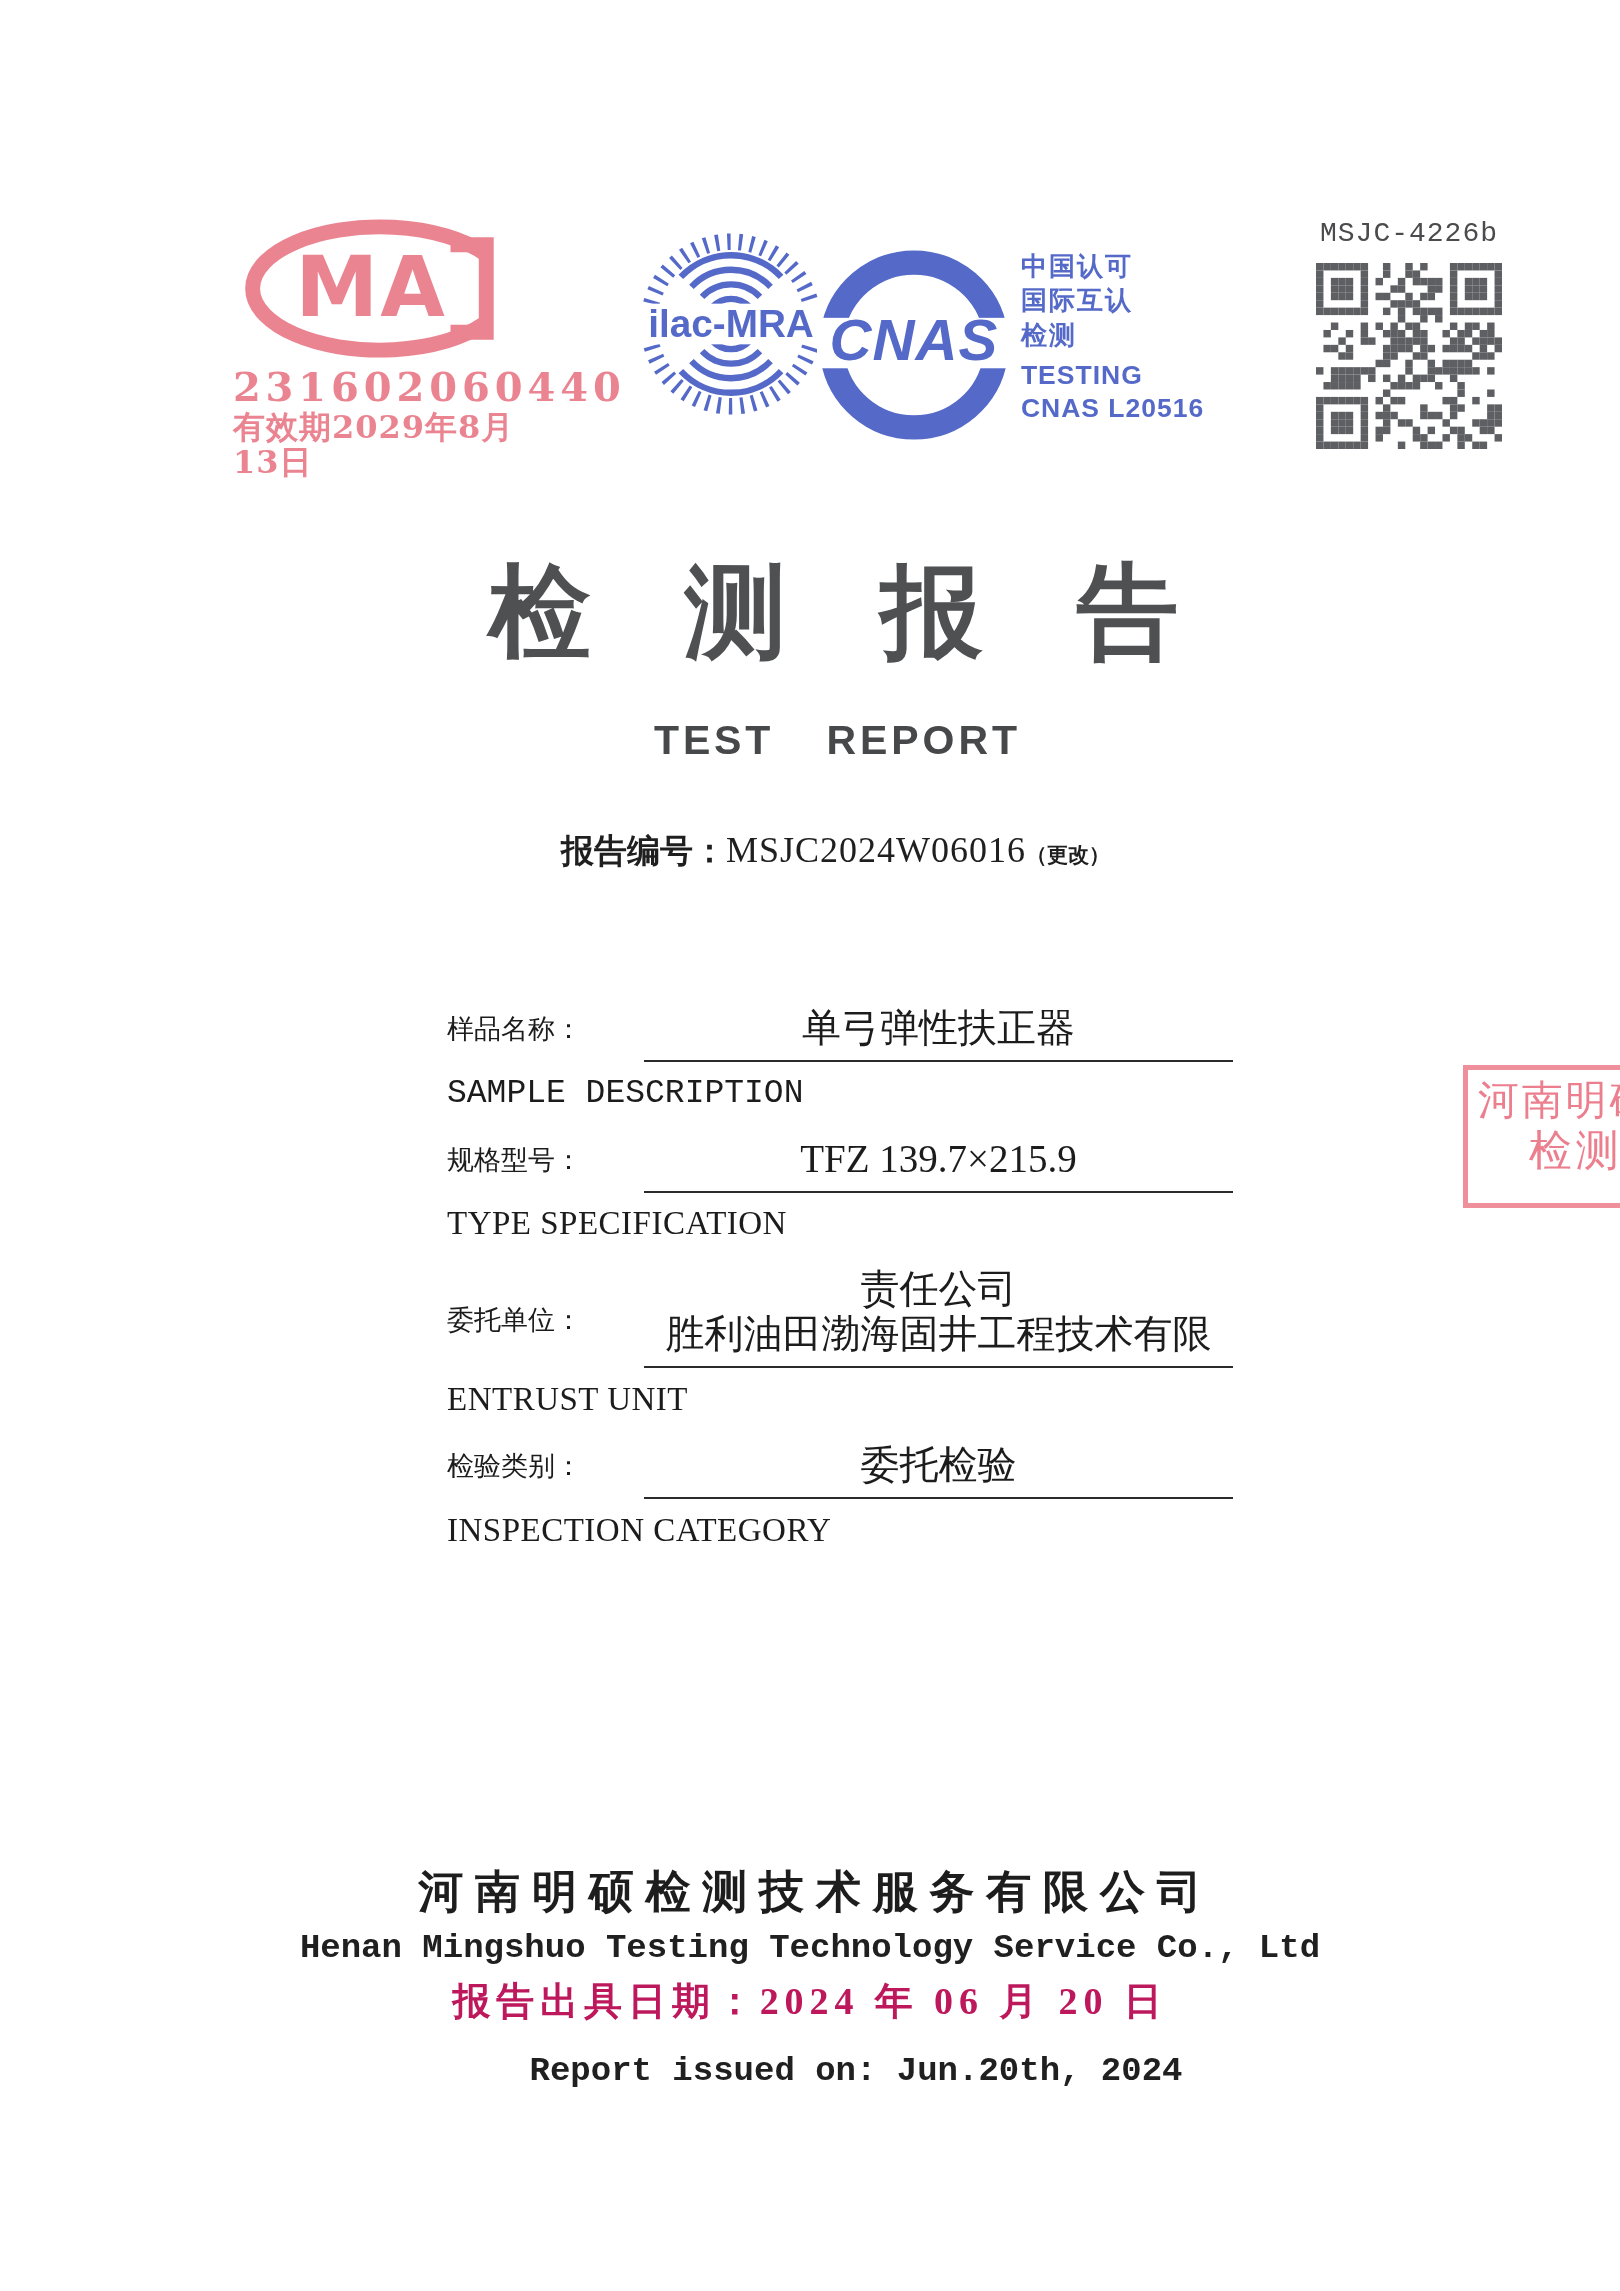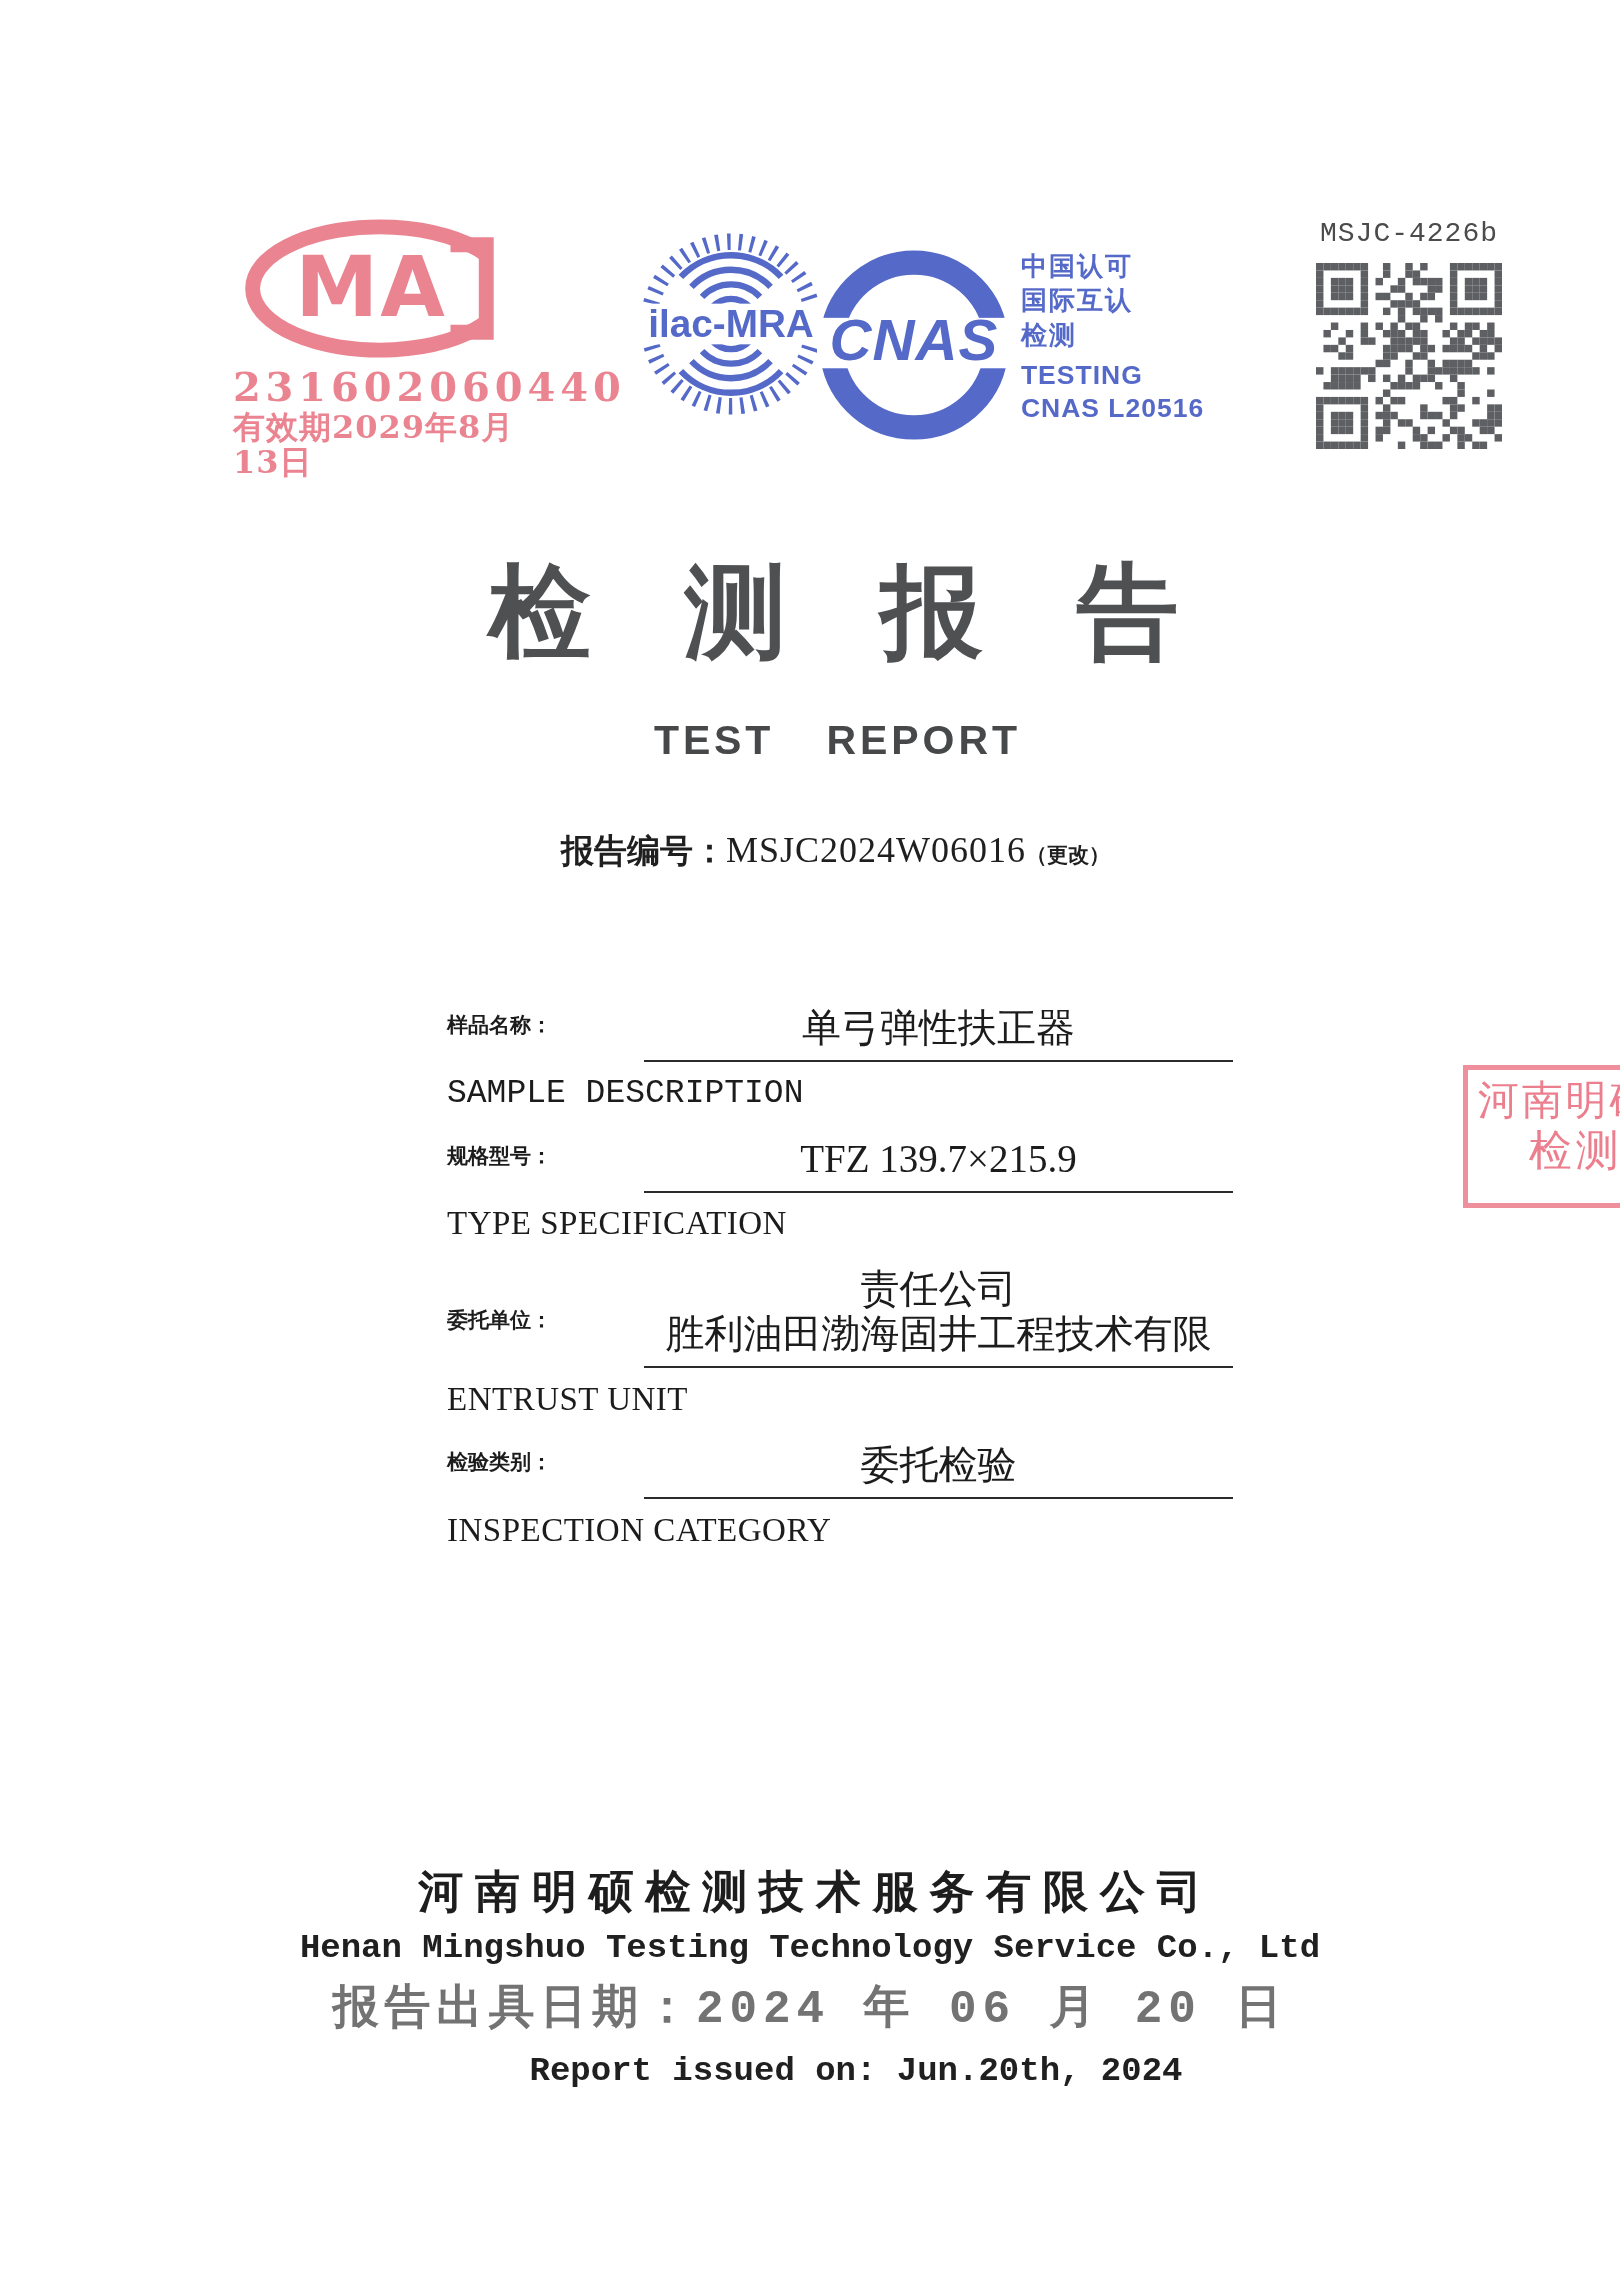--- a/index.html
+++ b/index.html
@@ -63,21 +63,21 @@
   .report-no .rn-value{font-family:"Liberation Serif", serif;font-weight:500;font-size:36px;letter-spacing:1px;}
   .report-no .rn-suffix{font-family:"DejaVu Sans", sans-serif;font-weight:700;font-size:21px;}
 
   
   .fields{left:447px;top:1006px;width:786px;}
   .field{margin-bottom:23.5px;}
   .frow{display:flex;align-items:flex-start;}
   .frow.center{align-items:center;}
   .flabel{
     width:197px;flex:none;box-sizing:border-box;
-    font-family:"DejaVu Serif", serif;font-weight:700;font-size:21px;
+    font-family:"DejaVu Serif", serif;font-weight:400;font-size:27px;
     padding-top:4.9px;white-space:nowrap;color:#1c1c1c;
   }
   .fline{
     flex:1;text-align:center;border-bottom:2.9px solid #2b2b2b;
     font-family:"Liberation Serif", serif;font-size:39px;line-height:1.15;
     padding-bottom:9px;color:#1c1c1c;
   }
   .fline .vline{display:block;}
   .fcaption{
     font-family:"Liberation Serif", serif;font-size:33px;line-height:1.2;
@@ -101,22 +101,22 @@
     font-family:"DejaVu Serif", serif;font-weight:700;font-size:45px;
     letter-spacing:11.8px;padding-left:11.8px;box-sizing:border-box;color:#1d1d1d;white-space:nowrap;
   }
   .f-en{
     left:0;top:1929px;width:100%;text-align:center;
     font-family:"Liberation Mono", monospace;font-weight:600;font-size:34px;
     color:#202020;white-space:nowrap;
   }
   .f-date{
     left:0;top:1976px;width:100%;text-align:center;
-    font-family:Liberation Mono, monospace;font-weight:700;font-size:46px;
-    letter-spacing:5.9px;color:#737373;white-space:nowrap;
+    font-family:Liberation Serif, serif;font-weight:700;font-size:38px;
+    letter-spacing:5.9px;color:#be185d;white-space:nowrap;
   }
   .f-issued{
     left:0;top:2052px;width:100%;text-align:center;
     font-family:"Liberation Mono", monospace;font-weight:600;font-size:34px;
     color:#202020;white-space:nowrap;padding-left:46px;
   }
 </style>
 </head>
 <body>
 

